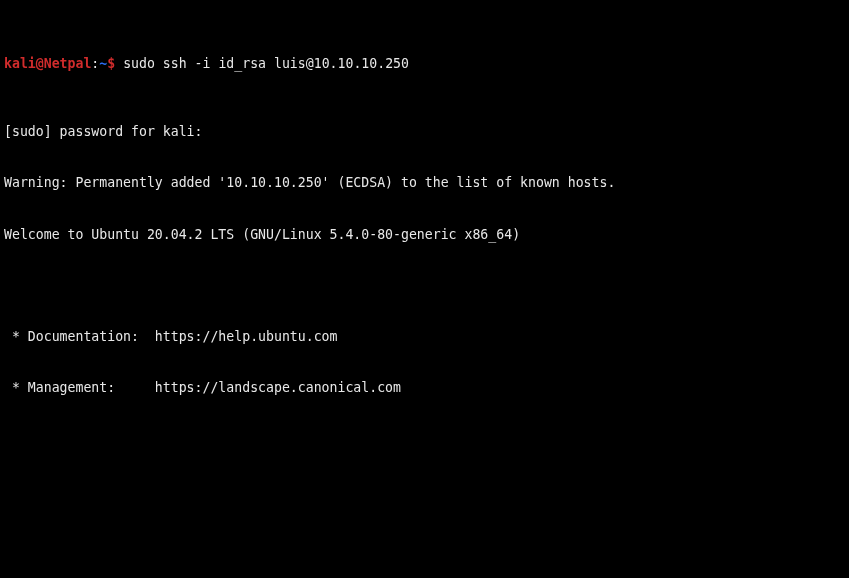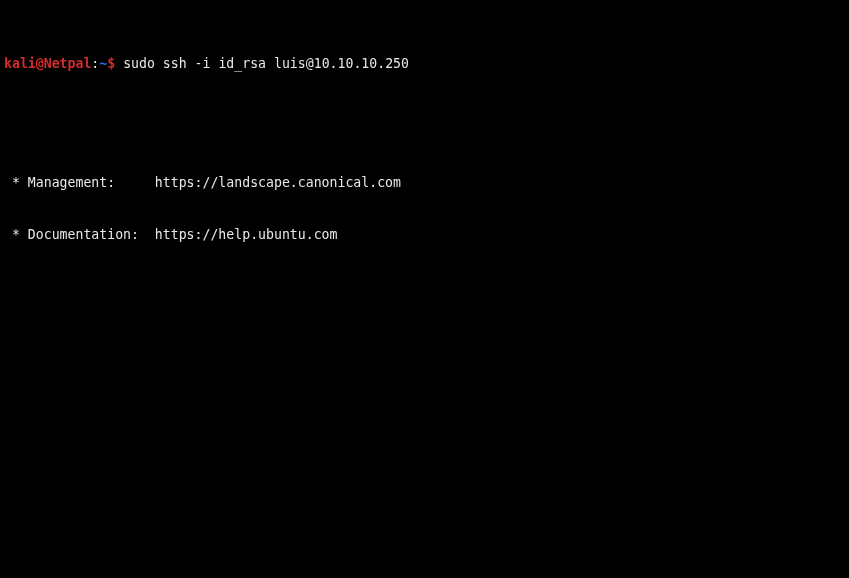--- a/index.html
+++ b/index.html
@@ -38,23 +38,26 @@
   .c-white { color: #e8e8e8; }
   .c-plain { color: #e8e8e8; font-weight: normal; }
 </style>
 </head>
 <body>
 
 <div id="terminal">
 
   <div class="line"><span class="seg c-red">kali@Netpal</span><span class="seg c-white">:</span><span class="seg c-blue">~</span><span class="seg c-red">$</span><span class="seg c-plain"> sudo ssh -i id_rsa luis@10.10.10.250</span></div>
 
+  <div class="line c-plain">[sudo] password for kali:</div>
+  <div class="line c-plain">Warning: Permanently added '10.10.10.250' (ECDSA) to the list of known hosts.</div>
+  <div class="line c-plain">Welcome to Ubuntu 20.04.2 LTS (GNU/Linux 5.4.0-80-generic x86_64)</div>
   <div class="line c-plain"></div>
+  <div class="line c-plain"> * Documentation:  https://help.ubuntu.com</div>
   <div class="line c-plain"> * Management:     https://landscape.canonical.com</div>
-  <div class="line c-plain"> * Documentation:  https://help.ubuntu.com</div>
   
   
   
   
   
   
   
   
   
   

